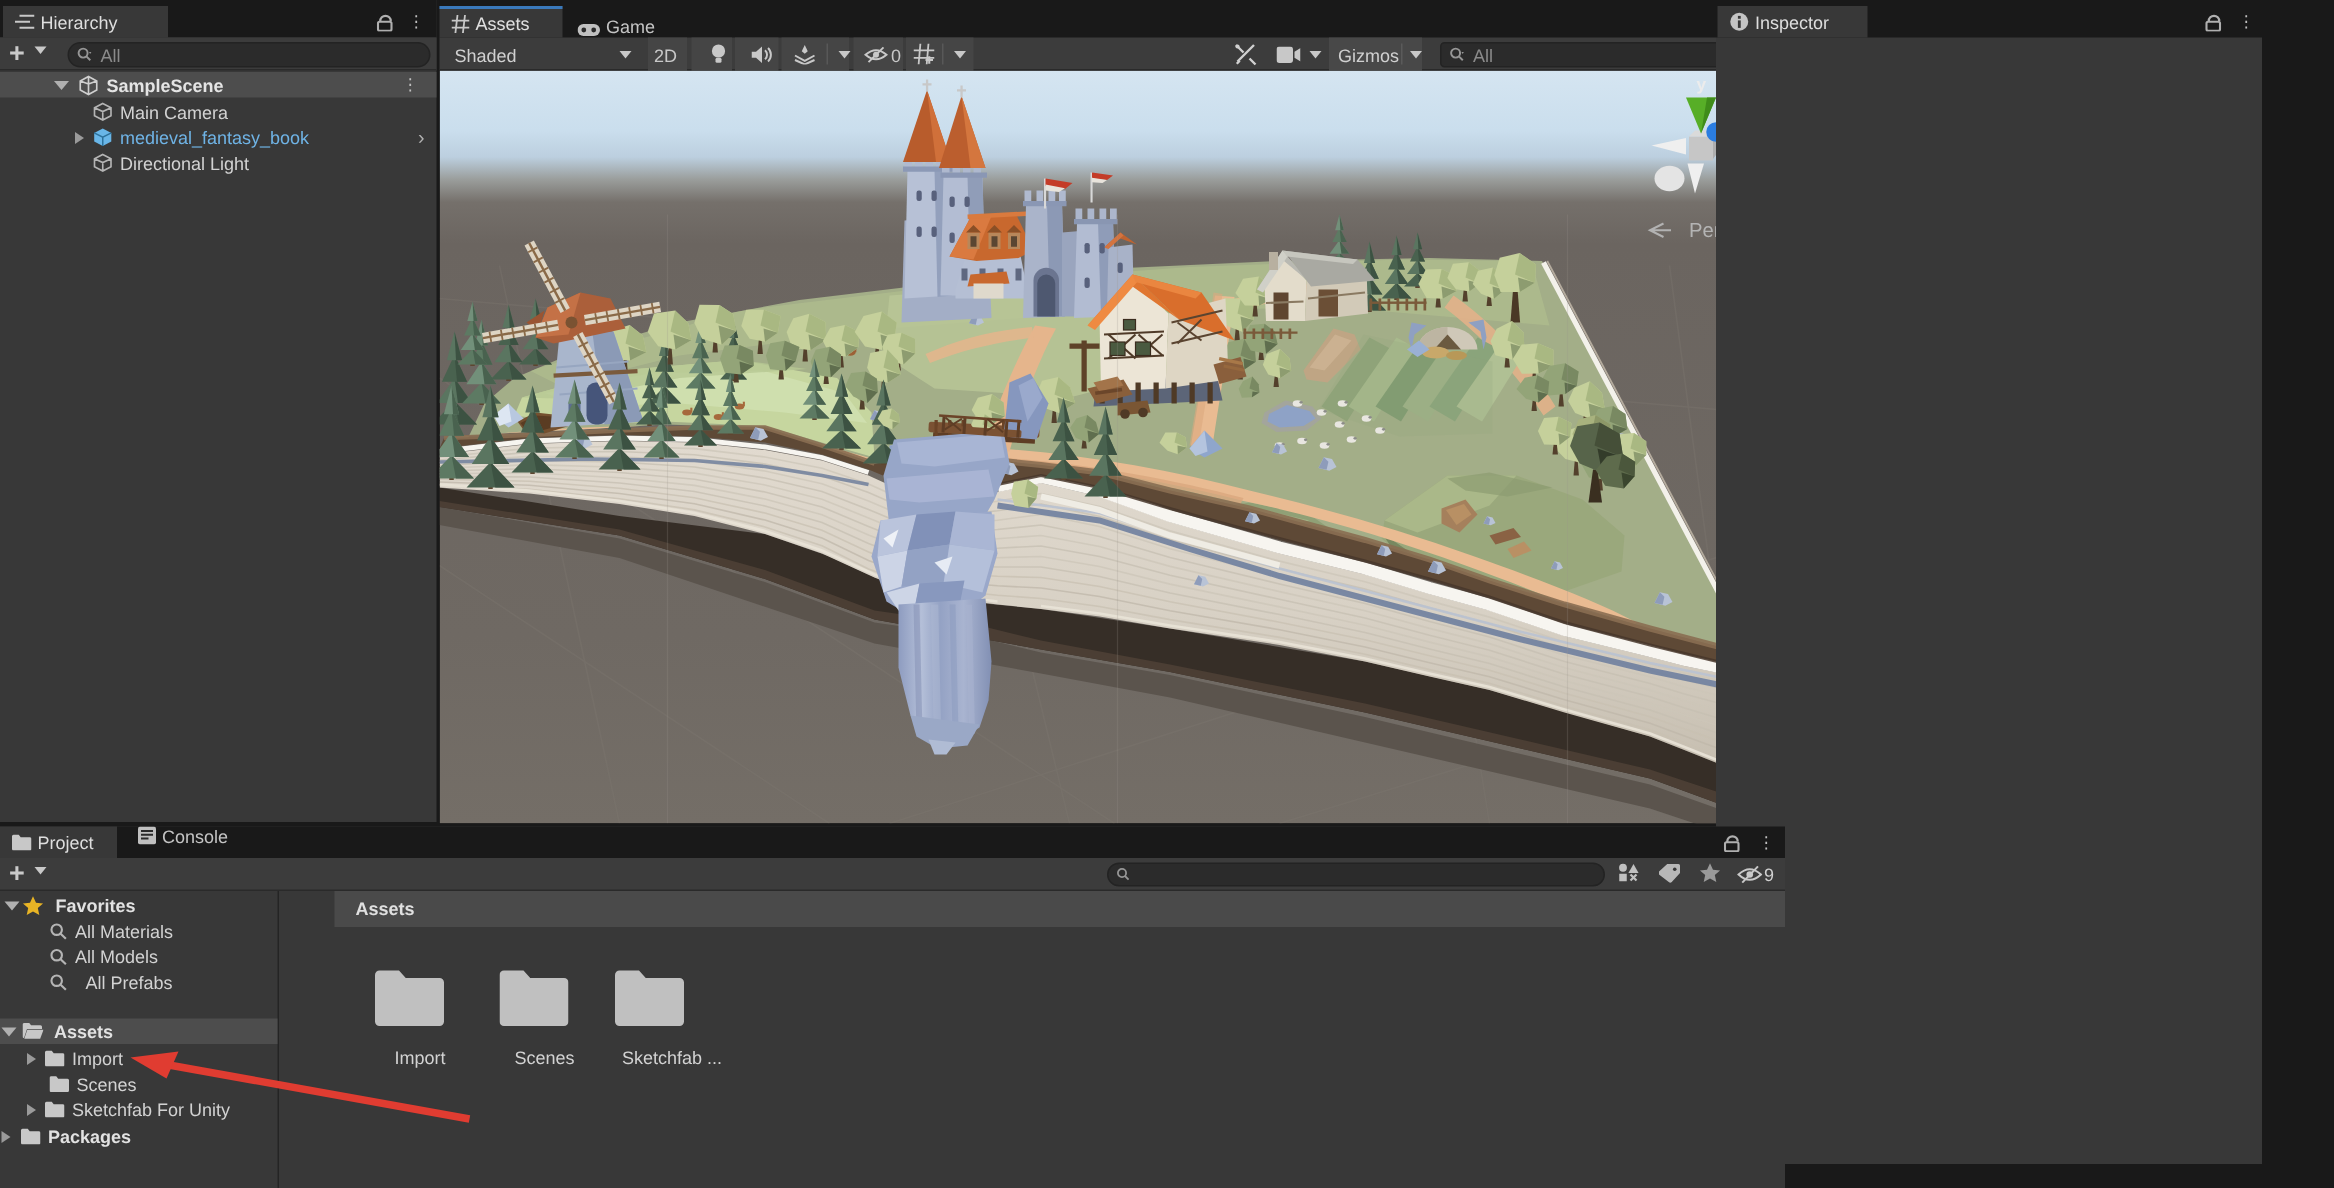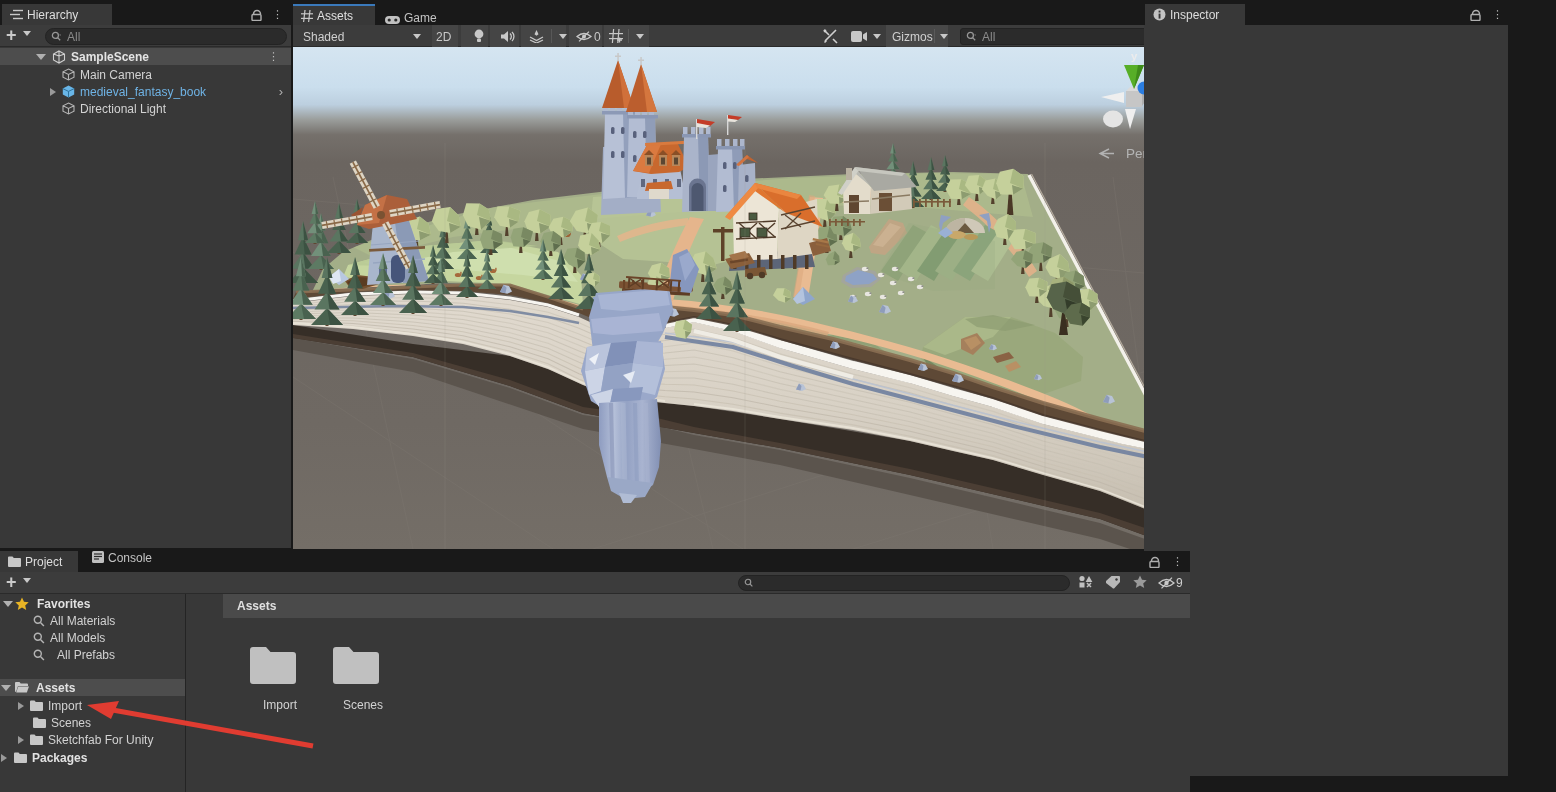--- a/index.html
+++ b/index.html
@@ -1185,20 +1185,26 @@
             <path d="M0 4 a3 3 0 0 1 3 -3 h13 l4.5 5 H43 a3 3 0 0 1 3 3 v26 a3 3 0 0 1 -3 3 H3 a3 3 0 0 1 -3 -3 Z" fill="#c0c0c0"></path>
           </svg>
       <div style="color:#d2d2d2;margin-top:14px">Import</div>
     </div>
     <div class="abs" style="left:110px;top:52px;width:60px;text-align:center">
       <svg width="46" height="38" viewBox="0 0 46 38">
             <path d="M0 4 a3 3 0 0 1 3 -3 h13 l4.5 5 H43 a3 3 0 0 1 3 3 v26 a3 3 0 0 1 -3 3 H3 a3 3 0 0 1 -3 -3 Z" fill="#c0c0c0"></path>
           </svg>
       <div style="color:#d2d2d2;margin-top:14px">Scenes</div>
     </div>
+    <div class="abs" style="left:187px;top:52px;width:76px;text-align:center">
+      <svg width="46" height="38" viewBox="0 0 46 38">
+            <path d="M0 4 a3 3 0 0 1 3 -3 h13 l4.5 5 H43 a3 3 0 0 1 3 3 v26 a3 3 0 0 1 -3 3 H3 a3 3 0 0 1 -3 -3 Z" fill="#c0c0c0"></path>
+          </svg>
+      <div style="color:#d2d2d2;margin-top:14px">Sketchfab ...</div>
+    </div>
   </div>
 
   <svg class="abs" style="left:85px;top:148px;pointer-events:none" width="240" height="55" viewBox="0 0 240 55">
     <line x1="228" y1="47" x2="22" y2="10" stroke="#e03c31" stroke-width="5"></line>
     <path d="M2 6 L34 2 L26 20 Z" fill="#e03c31"></path>
   </svg>
 </div>
 
 </div>
 </body></html>

